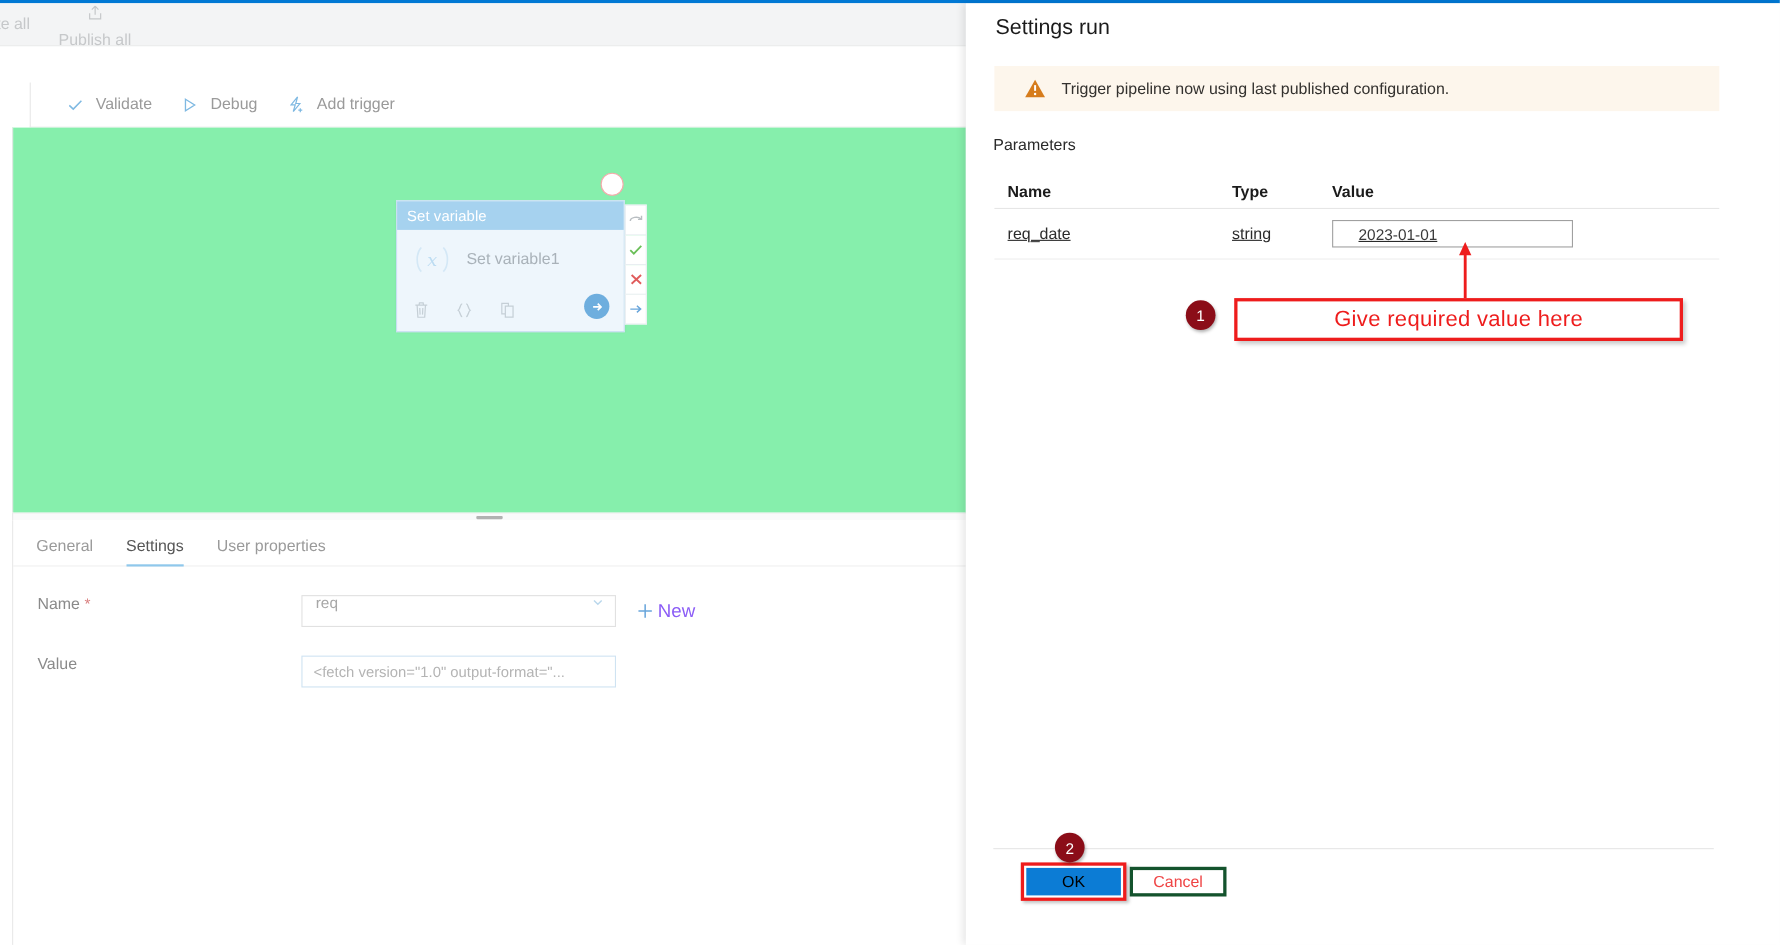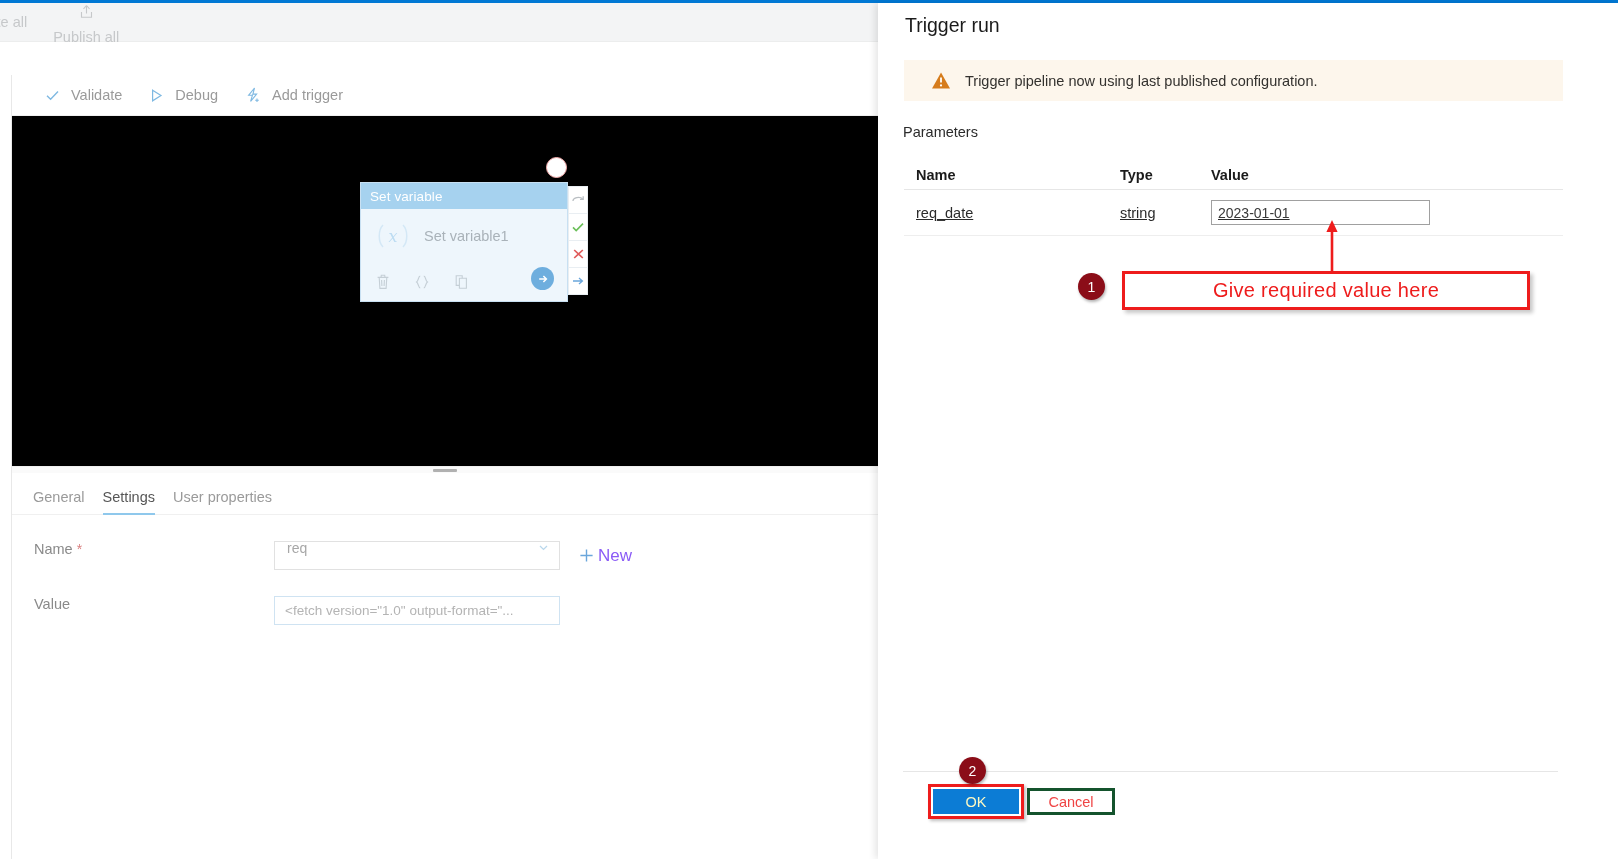--- a/index.html
+++ b/index.html
@@ -43,21 +43,21 @@
   #cmd-validate-all {
     margin-left: -26px;
     padding-left: 0;
   }
   #cmd-publish-all { margin-left: 26px; flex-direction: column; }
   .ico { display: inline-block; line-height: 0; }
 
   
   #toolbar {
     position: absolute;
-    left: 11px; top: 75px;
+    left: 27px; top: 75px;
     width: 867px; height: 41px;
     background: #ffffff;
     border-bottom: 1px solid #f0f0f0;
     border-left: 1px solid #e8e8e8;
     display: flex;
     align-items: center;
     box-sizing: border-box;
   }
   #toolbar .tbtn {
     display: flex;
@@ -68,21 +68,21 @@
     height: 100%;
     padding: 0 13px;
   }
   #toolbar .tbtn:first-child { margin-left: 19px; }
 
   
   #canvas {
     position: absolute;
     left: 11px; top: 116px;
     width: 867px; height: 351px;
-    background: #000000;
+    background: #86efac;
     border-left: 1px solid #e8e8e8;
     box-sizing: border-box;
   }
   #node-status-circle {
     position: absolute;
     left: 534px; top: 41px;
     width: 19px; height: 19px;
     border: 1.6px solid #f4aaaa;
     border-radius: 50%;
     background: #ffffff;
@@ -191,21 +191,21 @@
     border-left: 1px solid #e8e8e8;
     box-sizing: border-box;
   }
   #tabs {
     display: flex;
     align-items: flex-end;
     height: 42px;
     padding-left: 21px;
     border-bottom: 1px solid #f0f0f0;
     box-sizing: border-box;
-    gap: 18px;
+    gap: 30px;
   }
   #tabs .tab {
     font-size: 14.5px;
     color: #9a9a9a;
     padding-bottom: 9px;
     position: relative;
   }
   #tabs .tab.active { color: #565656; }
   #tabs .tab.active::after {
     content: "";
@@ -323,39 +323,39 @@
   .col-name  { width: 216px; padding-left: 12px; box-sizing: border-box; }
   .col-type  { width: 91px; }
   .col-value { flex: 1; }
   .param-value-input {
     width: 219px;
     height: 25px;
     border: 1px solid #a0a0a0;
     background: #ffffff;
     display: flex;
     align-items: center;
-    padding: 0 6px;
+    padding: 0 23px;
     box-sizing: border-box;
     font-size: 14px;
     color: #3a3a3a;
   }
 
   
   #panel-footer-divider {
     position: absolute;
     left: 903px; top: 771px;
     width: 655px; height: 1px;
     background: #e6e6e6;
   }
   #ok-button {
     position: absolute;
     left: 933px; top: 789px;
     width: 86px; height: 25px;
     background: #0c7cd5;
-    color: #fef9c3;
+    color: #000000;
     font-size: 14.5px;
     display: flex;
     align-items: center;
     justify-content: center;
     box-sizing: border-box;
   }
   #ok-button-highlight {
     position: absolute;
     left: 928px; top: 784px;
     width: 96px; height: 35px;
@@ -566,21 +566,21 @@
     </div>
   </div>
 
   <div class="form-row">
     <div class="form-label">Value</div>
     <div class="field-text">&lt;fetch version="1.0" output-format="...</div>
   </div>
 </div>
 
 <div id="pipeline-run-panel">
-  <div id="panel-title">Trigger run</div>
+  <div id="panel-title">Settings run</div>
 
   <div id="warning-banner">
     <span class="ico">
       <svg width="20" height="19" viewBox="0 0 20 19">
           <path d="M10 1.6 L19 17.4 L1 17.4 Z" fill="#d67c1c"></path>
           <path d="M10 6.4 L10 11.6" stroke="#ffffff" stroke-width="1.8"></path>
           <circle cx="10" cy="14.4" r="1.1" fill="#ffffff"></circle>
         </svg>
     </span>
     <span id="warning-text">Trigger pipeline now using last published configuration.</span>

